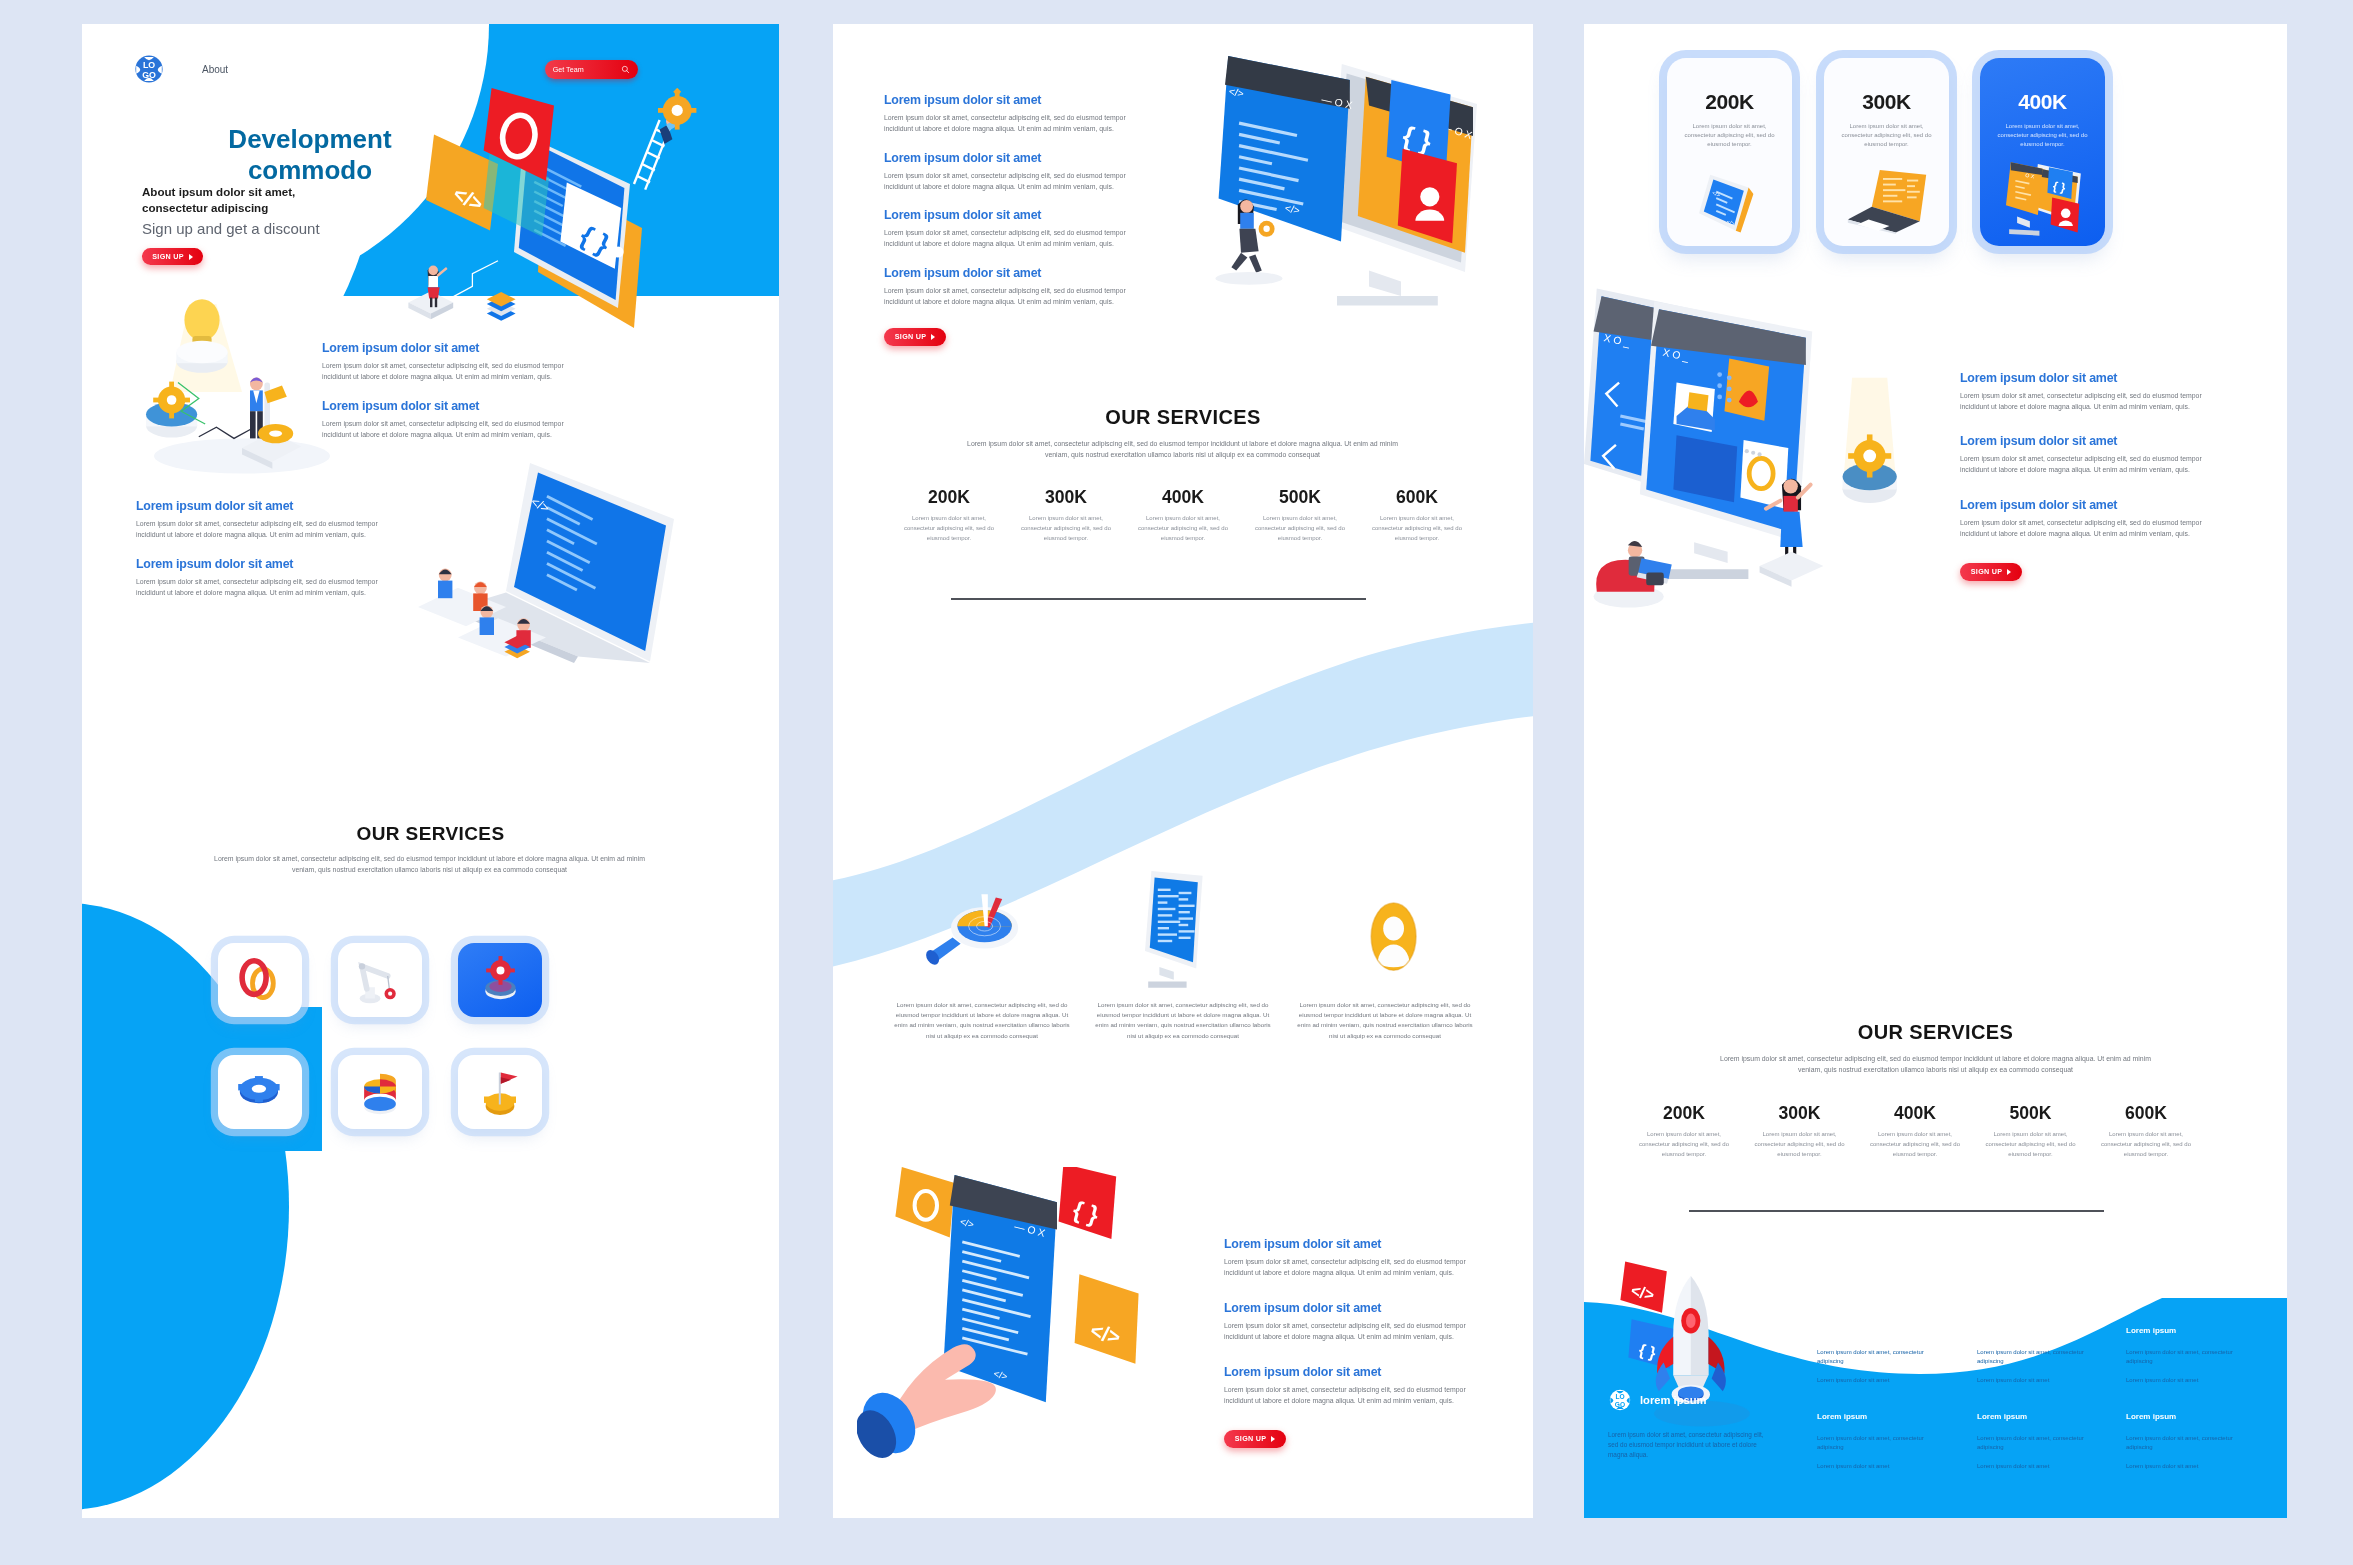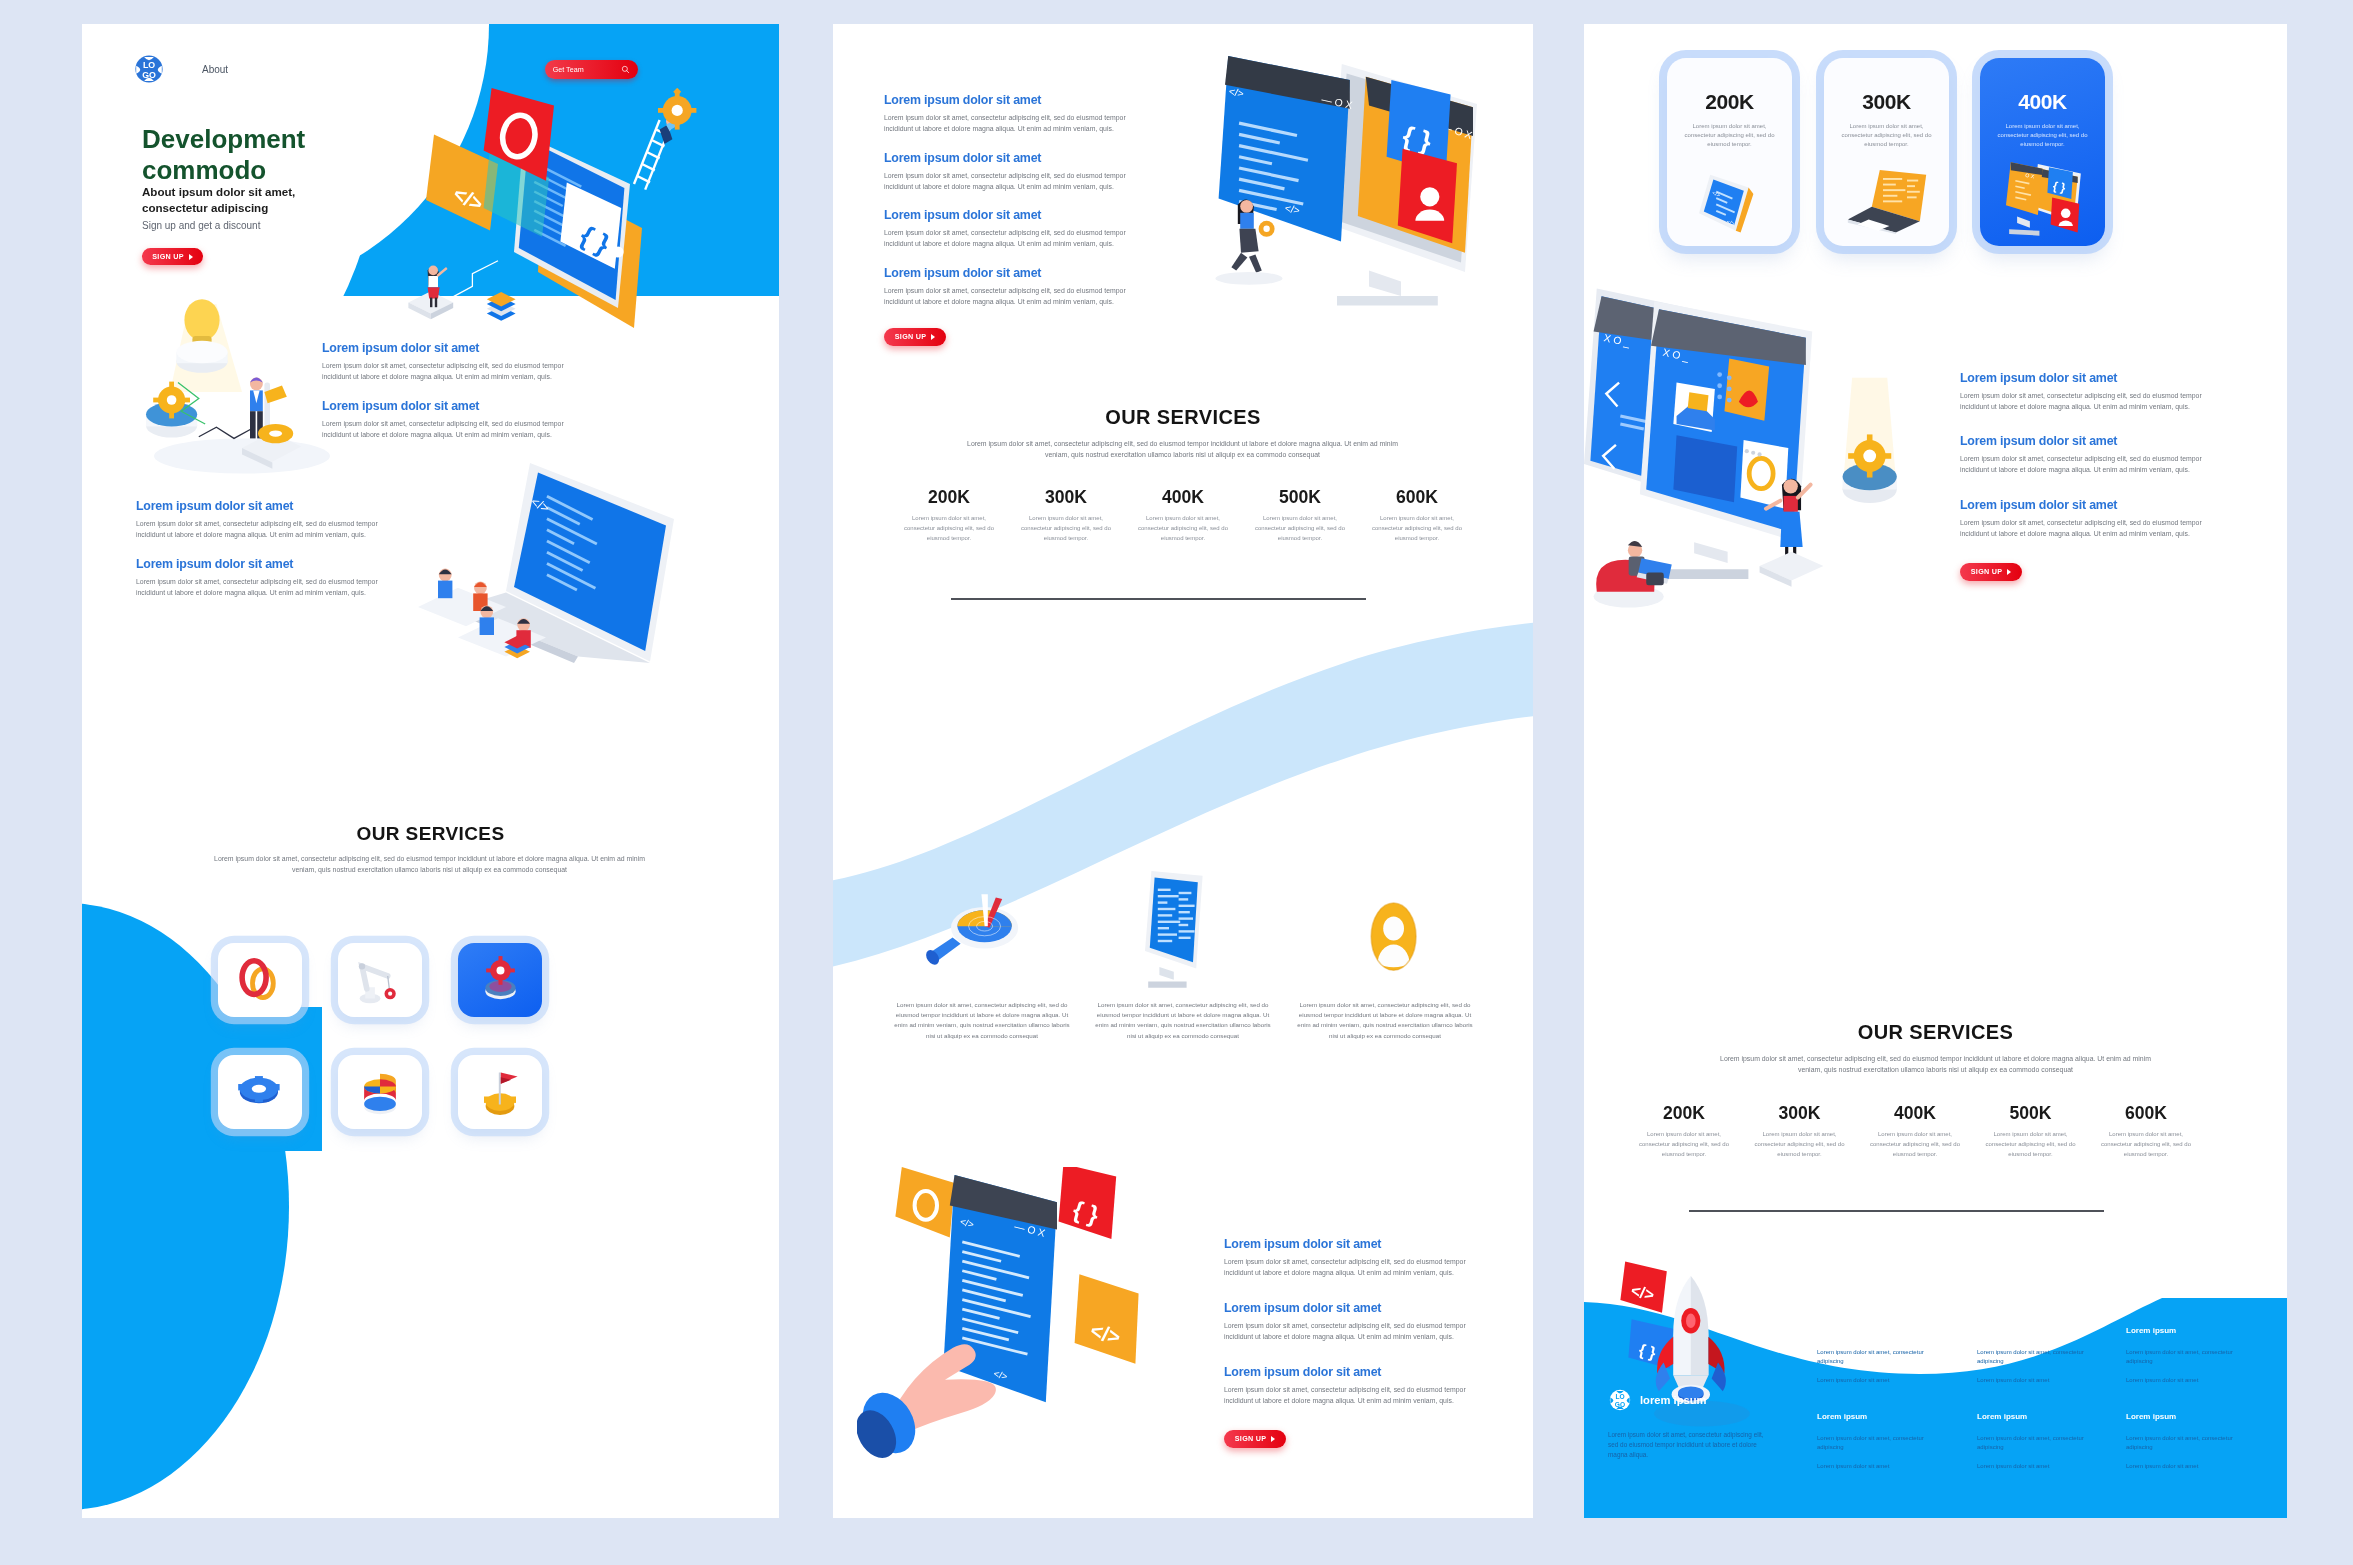--- a/index.html
+++ b/index.html
@@ -64,28 +64,28 @@
     padding:0 8px; margin-left:27px;
     box-shadow:0 2.4px 5.6px rgba(226,0,17,.35);
   }
   .getmore span { color:#fff; font-size:7.2px; }
   .logo-mark {
     position:absolute; left:51px; top:29px; width:32px; height:32px;
   }
 
   .hero-title {
     position:absolute; left:60px; top:100px; width:336px;
-    font-size:26px; line-height:1.18; color:#14532d; font-weight:bold;
+    font-size:26px; line-height:1.18; color:#0369a1; font-weight:bold;text-align:center;
   }
   .hero-sub {
     position:absolute; left:60px; top:160px; width:264px;
     font-size:11.6px; font-weight:bold; color:#1c1c1c; line-height:1.38;
   }
   .hero-small {
-    position:absolute; left:60px; top:196px; font-size:10px; color:#5f6570;
+    position:absolute; left:60px; top:196px; font-size:15px; color:#5f6570;
   }
   .btn-signup {
     display:inline-flex; align-items:center; justify-content:center; gap:4.8px;
     background:linear-gradient(90deg,#f4394d,#e4000f);
     color:#fff; border:none; border-radius:16px;
     font-weight:bold; letter-spacing:0.3px; cursor:pointer;
     box-shadow:0 3.2px 7.2px rgba(228,0,15,.34);
   }
   .btn-signup.lg { width:61px; height:17px; font-size:7.2px; position:absolute; left:60px; top:224px; }
   .tri { width:0;height:0;border-left:4.8px solid #fff;border-top:3.2px solid transparent;border-bottom:3.2px solid transparent; }

